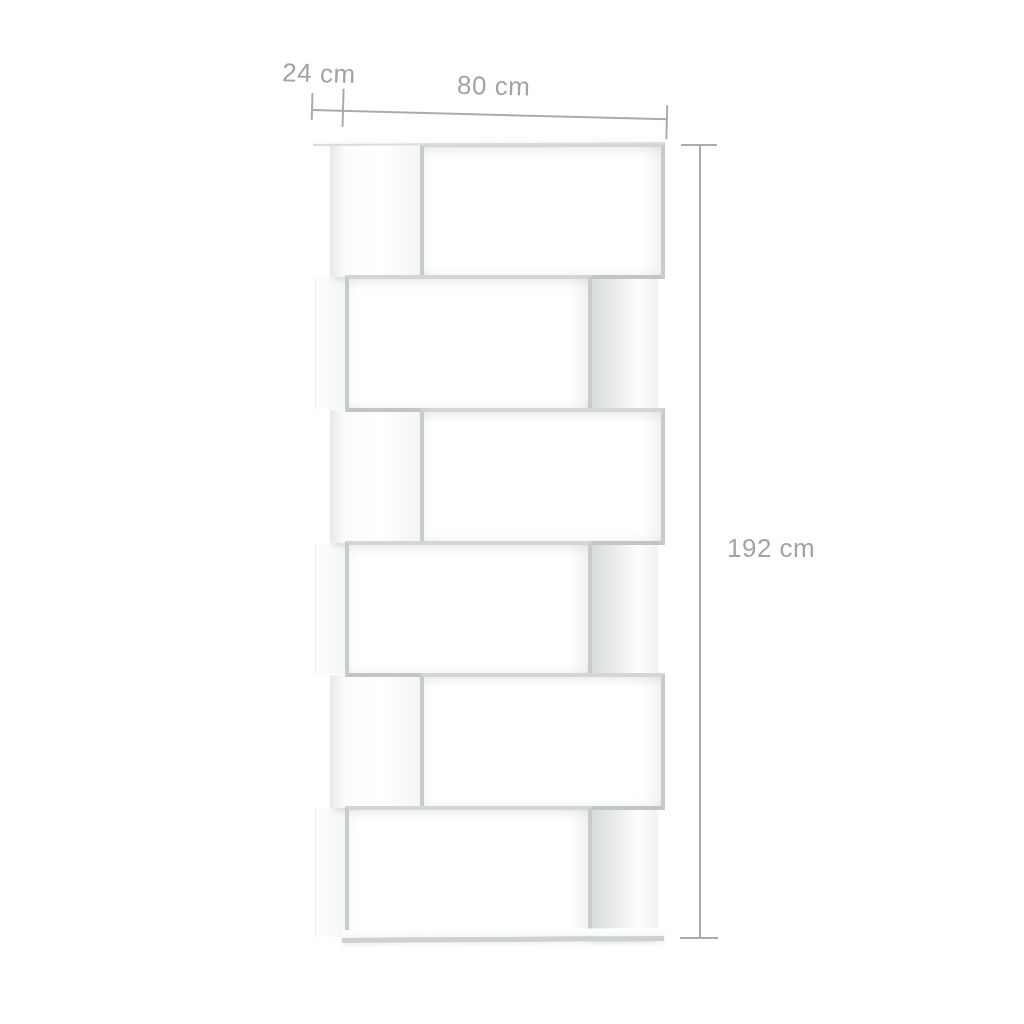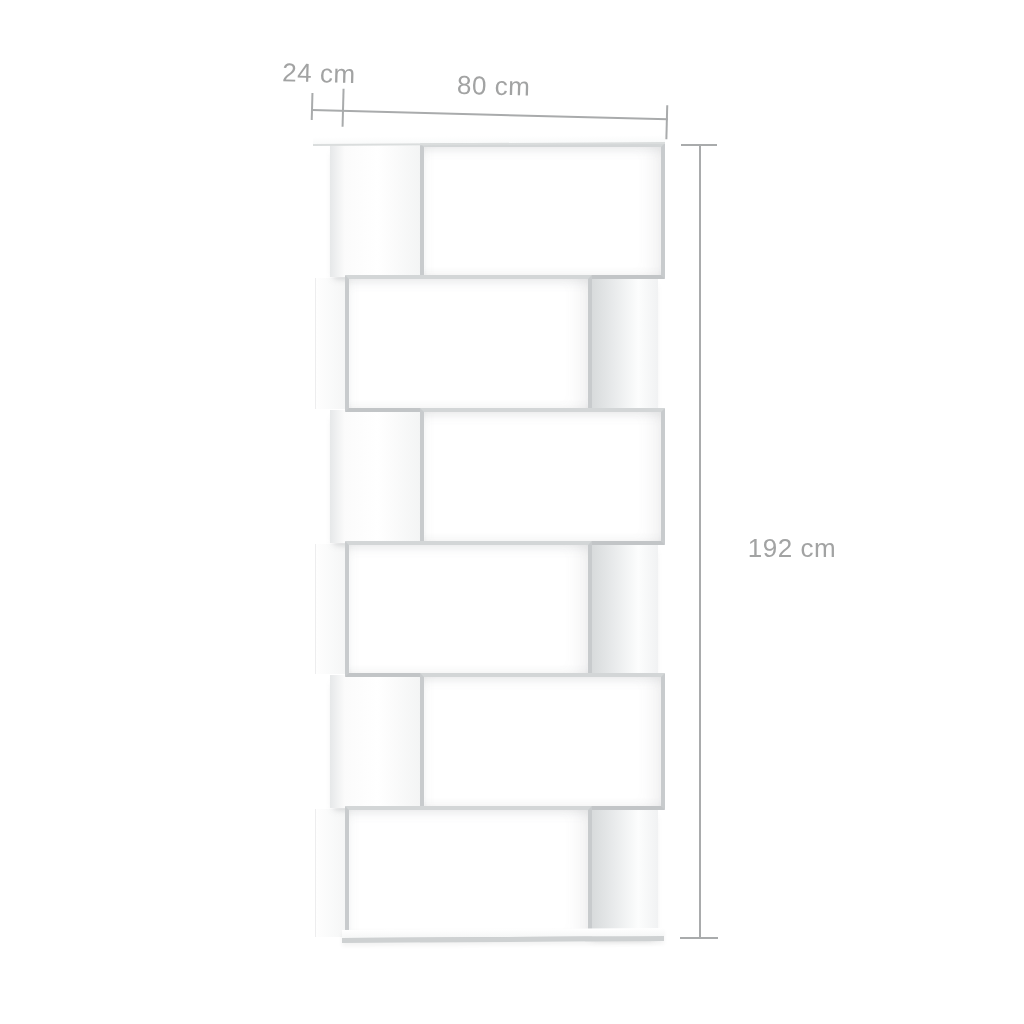--- a/index.html
+++ b/index.html
@@ -38,21 +38,21 @@
   #width-label { left: 133px; top: 6px;  width: 96px; text-align: center; }
 
   #right-dim {
     position: absolute;
     left: 680px; top: 144px;
     width: 180px; height: 800px;
   }
   #right-dim .main-line   { left: 19px; top: 0; width: 2px; height: 795px; }
   #right-dim .tick-top    { left: 1px;  top: 0; width: 36px; height: 2px; }
   #right-dim .tick-bottom { left: 0;    top: 793px; width: 38px; height: 2px; }
-  #height-label { left: 47px; top: 389px; width: 130px; text-align: center; }
+  #height-label { left: 47px; top: 389px; width: 130px; text-align: left; }
 
   
   #shelf { position: absolute; left: 313px; top: 136px; width: 352px; height: 812px; }
   #shelf .tier { position: absolute; width: 352px; }
   #shelf .tier > div { position: absolute; }
 
   .box {
     z-index: 2;
     background: #ffffff;
     border: 4px solid var(--frame, #c8cbcd);

